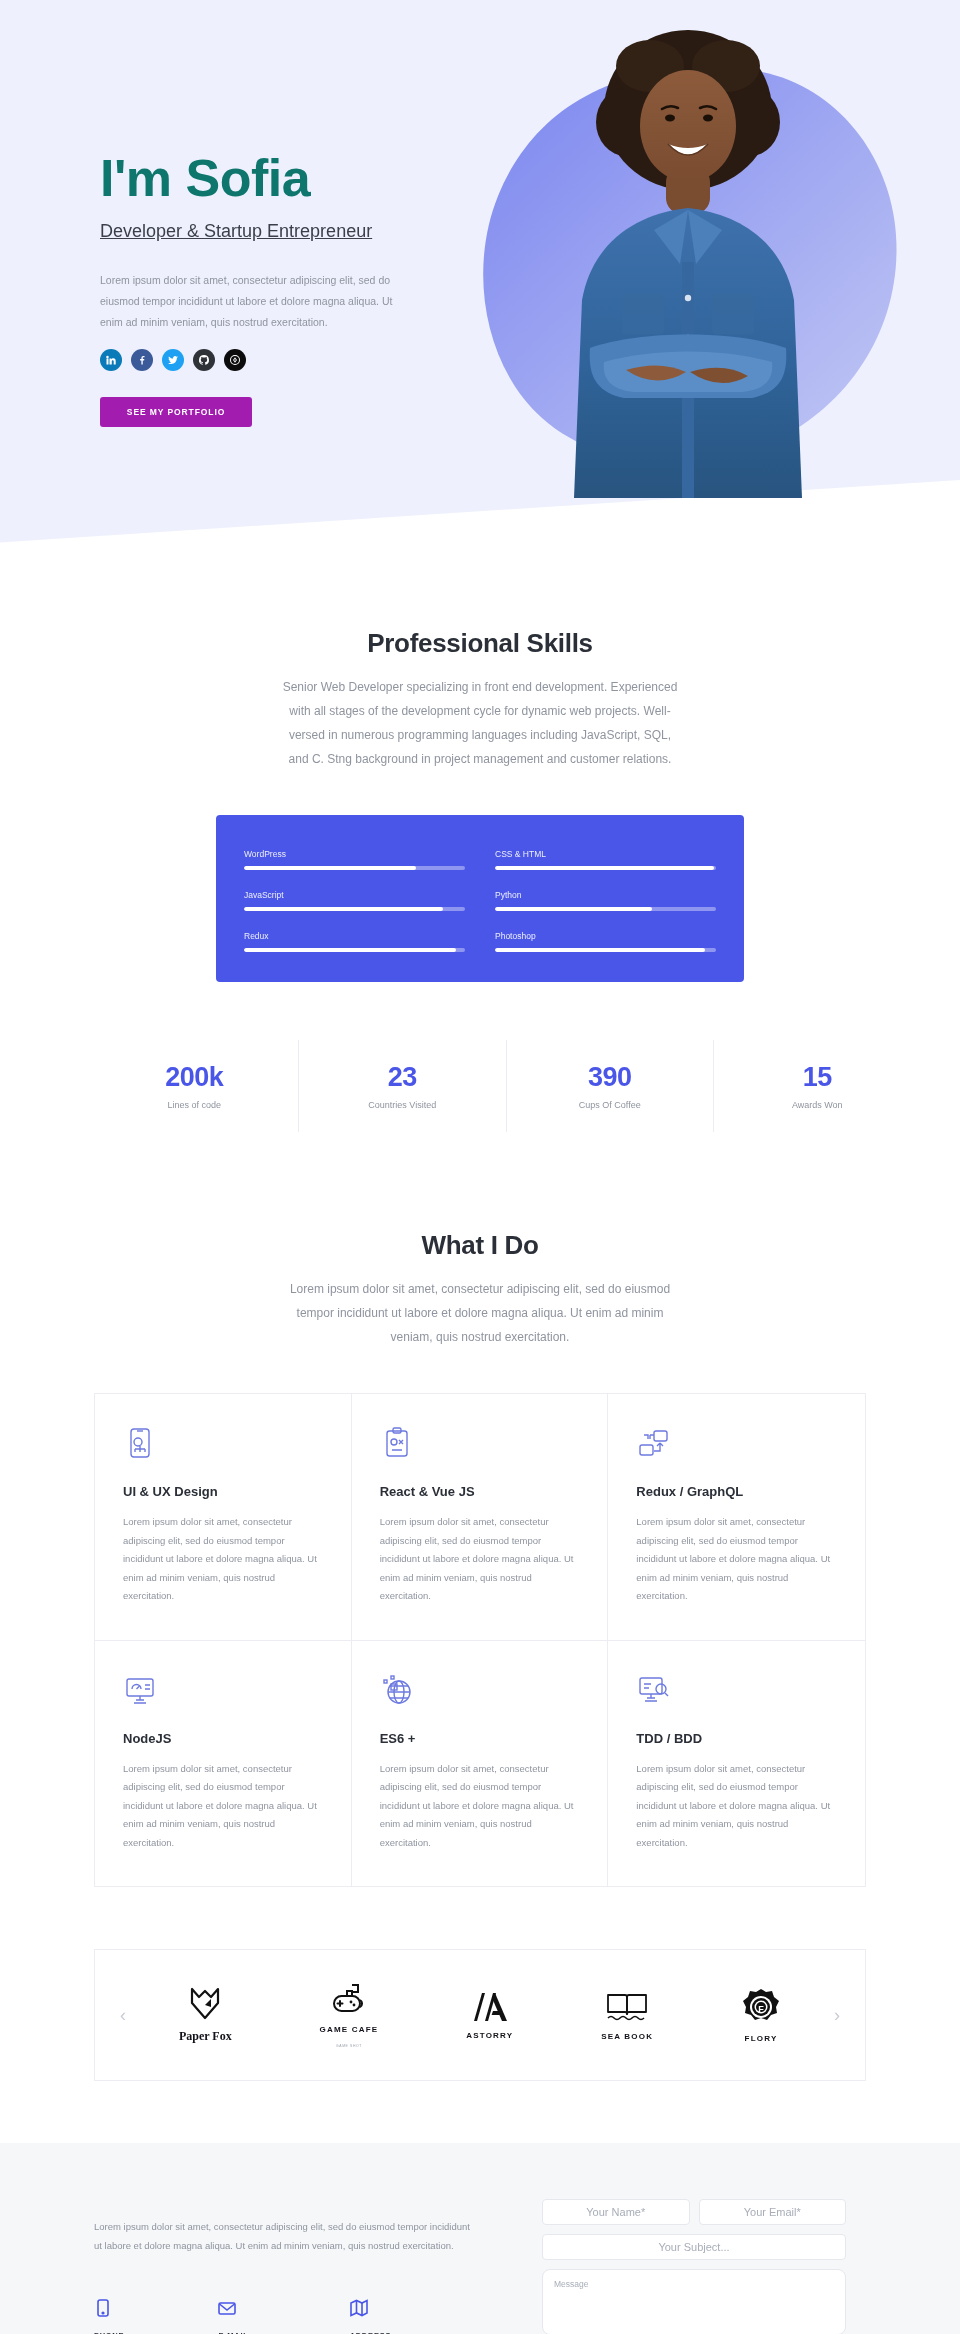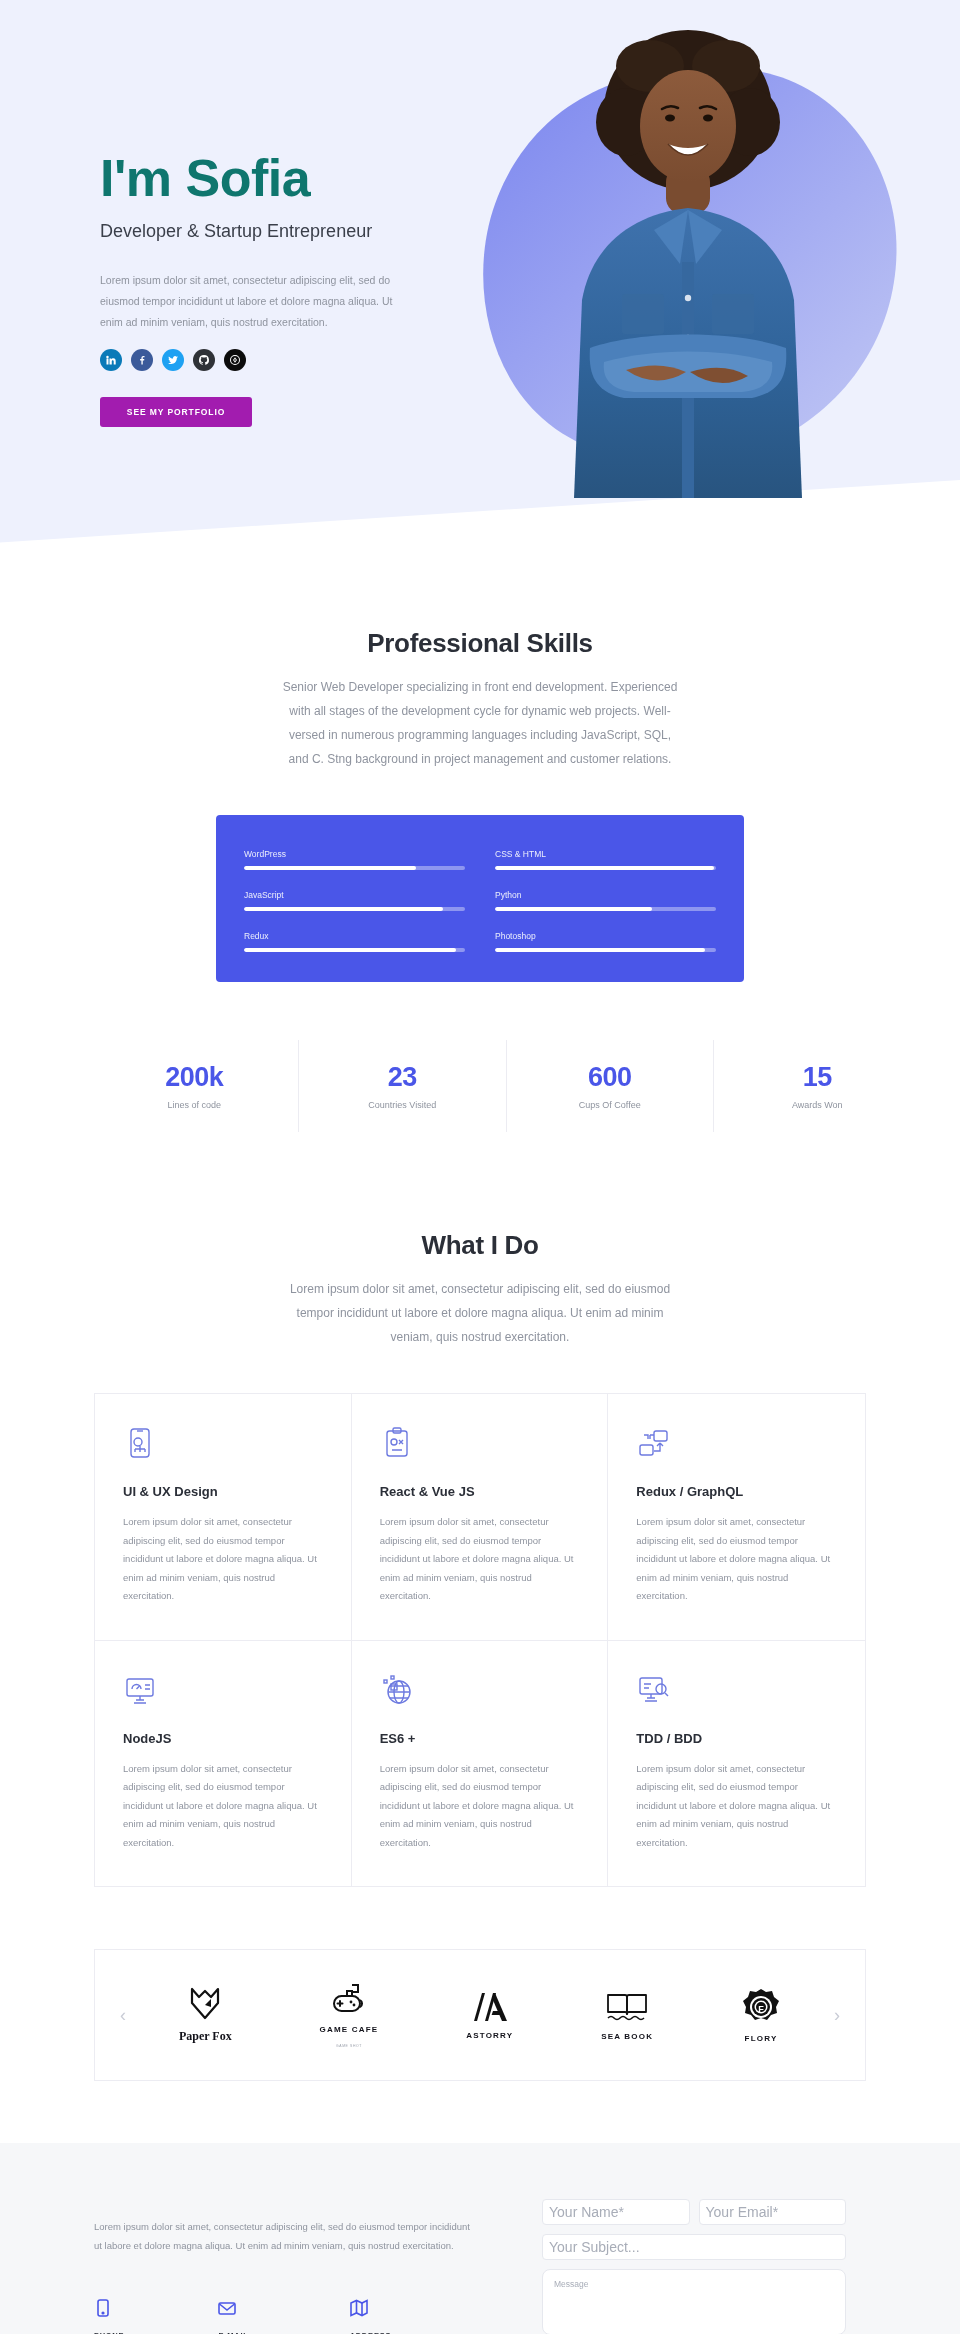--- a/index.html
+++ b/index.html
@@ -27,21 +27,21 @@
   .hero-inner {
     position:relative; z-index:3;
     width:960px; margin:0 auto;
     padding:150px 0 0 100px;
   }
   .hero-title {
     font-size:52px; font-weight:bold; letter-spacing:-0.5px;
     color:#0f766e; line-height:1.1;
   }
   .hero-sub {
-    margin-top:14px; font-size:18px; font-weight:400; color:#3a3f4a;
+    margin-top:14px; font-size:18px; font-weight:400; color:#3a3f4a;text-decoration:underline;
   }
   .hero-text {
     margin-top:28px; width:300px;
     font-size:10.5px; line-height:2.0; color:#8f949f;
   }
   .socials { margin-top:16px; display:flex; gap:9px; }
   .soc {
     width:22px; height:22px; border-radius:50%;
     display:flex; align-items:center; justify-content:center;
     color:#fff;
@@ -133,22 +133,22 @@
   .contact-items { margin-top:44px; display:flex; gap:58px; }
   .ci-icon { width:18px; height:18px; color:#4a56e8; }
   .ci-icon svg { width:100%; height:100%; stroke:#4a56e8; fill:none; stroke-width:1.6; }
   .ci-label { margin-top:14px; font-size:7.5px; font-weight:bold; letter-spacing:0.7px; color:#2b2f38; }
   .ci-value { margin-top:6px; font-size:8.5px; color:#8f949f; }
 
   .contact-form { width:304px; display:flex; flex-direction:column; gap:9px; }
   .row2 { display:flex; gap:9px; }
   .inp {
     background:#fff; border:1px solid #e6e8ee; border-radius:4px;
-    height:26px; padding:0 6px; font-size:14px; color:#8f949f;
-    font-family:"Liberation Sans", sans-serif; width:100%;
+    height:26px; padding:0 6px; font-size:11px; color:#8f949f;
+    font-family:"Liberation Sans", sans-serif; width:100%;text-align:center;
   }
   .inp::placeholder { color:#a8adb8; }
   .ta {
     background:#fff; border:1px solid #e6e8ee; border-radius:8px;
     height:66px; padding:9px 11px; font-size:8.5px; color:#8f949f;
     font-family:"Liberation Sans", sans-serif; width:100%; resize:none;
   }
   .ta::placeholder { color:#a8adb8; }
   .btn-send {
     margin-top:3px; height:35px; background:#4a56e8; color:#fff;
@@ -315,21 +315,21 @@
     <div class="stats">
       <div class="stat">
         <div class="stat-num">200k</div>
         <div class="stat-lbl">Lines of code</div>
       </div>
       <div class="stat">
         <div class="stat-num">23</div>
         <div class="stat-lbl">Countries Visited</div>
       </div>
       <div class="stat">
-        <div class="stat-num">600</div>
+        <div class="stat-num">390</div>
         <div class="stat-lbl">Cups Of Coffee</div>
       </div>
       <div class="stat">
         <div class="stat-num">15</div>
         <div class="stat-lbl">Awards Won</div>
       </div>
     </div>
   </section>
 
   <section class="section wid-sec">

